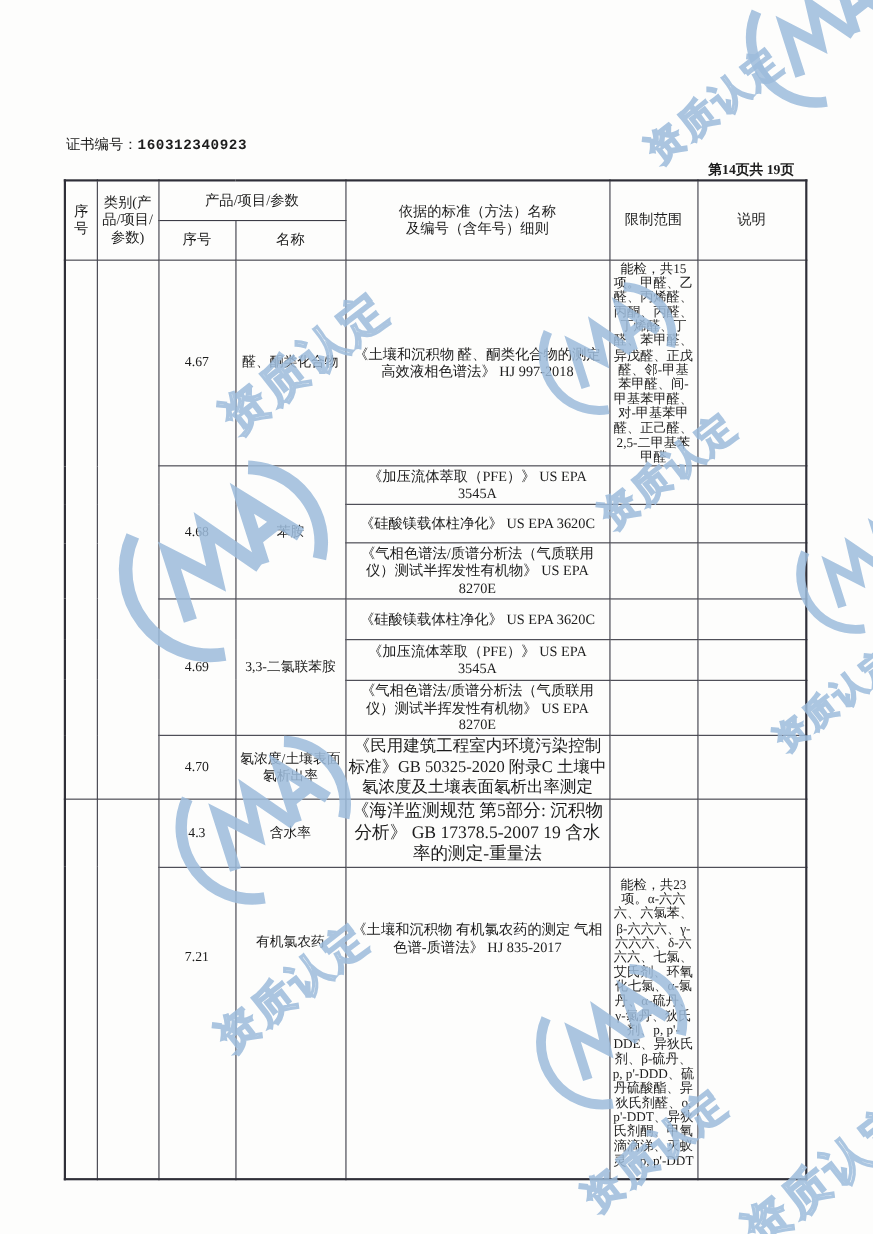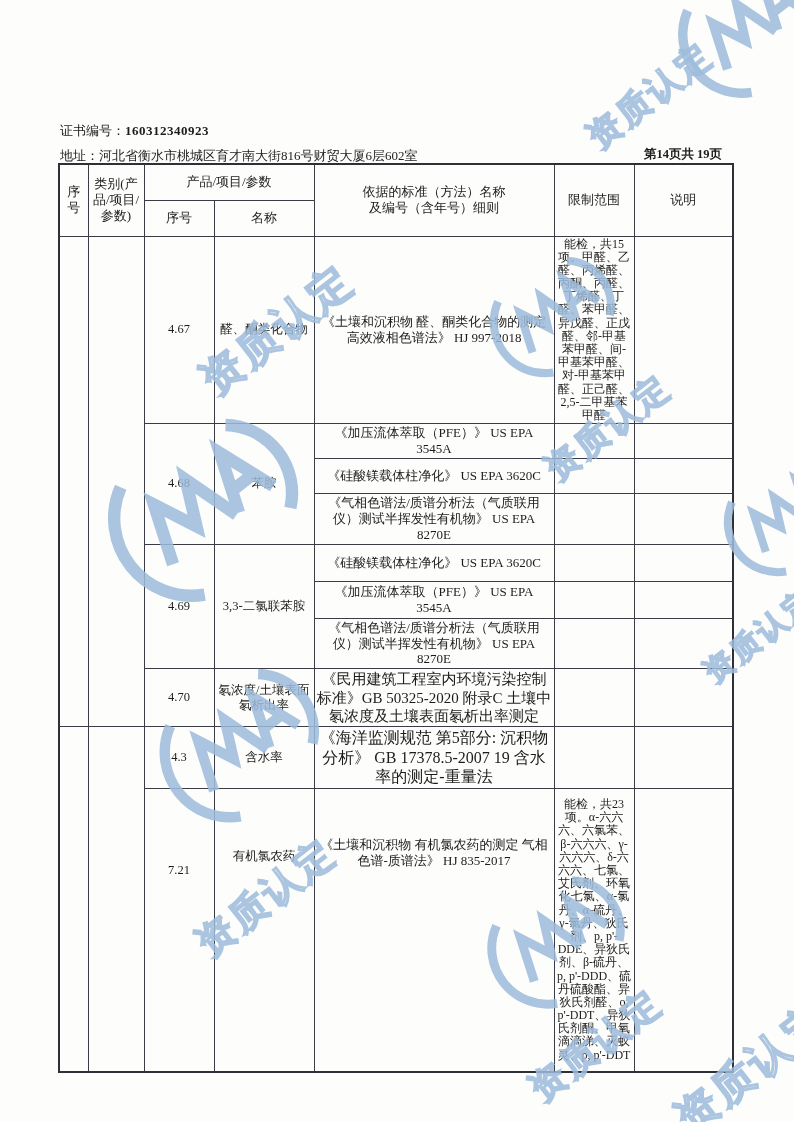--- a/index.html
+++ b/index.html
@@ -11,21 +11,21 @@
     font-family:"Liberation Serif","DejaVu Serif",serif;
     color:#1c1c1c;
   }
   
   .doc-title{
     position:absolute;top:88px;left:0;width:100%;
     text-align:center;font-size:17px;font-weight:bold;letter-spacing:1px;
   }
   .doc-title .company{border-bottom:1.5px solid #1c1c1c;padding-bottom:1px;}
   .cert-line{position:absolute;top:122px;left:60px;font-size:13px;}
-  .cert-line b{font-family:Liberation Serif, serif;letter-spacing:.5px;}
+  .cert-line b{font-family:Liberation Mono, monospace;letter-spacing:.5px;}
   .addr-line{position:absolute;top:147px;left:60px;font-size:13px;}
   .page-info{position:absolute;top:146px;right:72px;font-size:12.5px;font-weight:bold;}
   
   .table-wrap{position:absolute;left:58px;top:163px;width:753px;}
   table.cap{
     border-collapse:collapse;table-layout:fixed;width:674px;
     font-size:13px;
   }
   table.cap th,table.cap td{
     border:1px solid #3c3c46;
@@ -59,23 +59,20 @@
 </head>
 <body>
 
 <div class="page">
 
 
   <div class="cert-line">
     <span>证书编号：</span><b>160312340923</b>
   </div>
 
-  <div class="addr-line">
-    <span>地址：</span><span>河北省衡水市桃城区育才南大街816号财贸大厦6层602室</span>
-  </div>
 
   <div class="page-info">第14页共  19页</div>
 
   <div class="table-wrap">
     <table class="cap">
       <colgroup>
         <col style="width:29px">
           <col style="width:56px">
           <col style="width:70px">
         <col style="width:100px">

